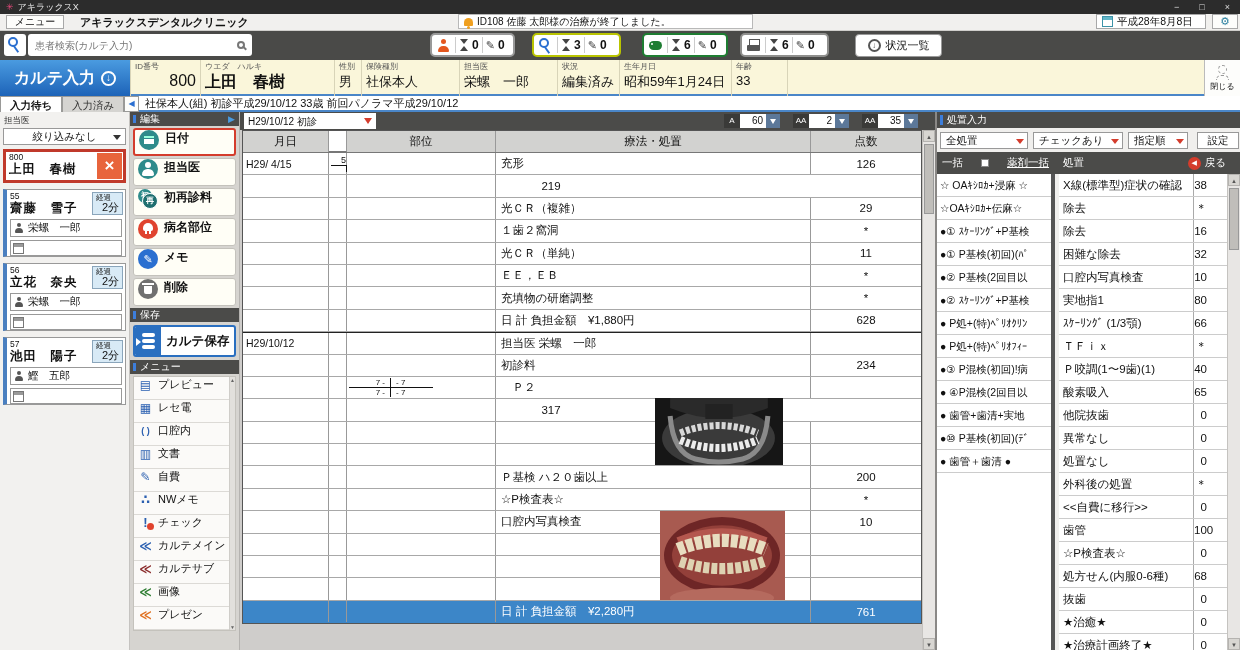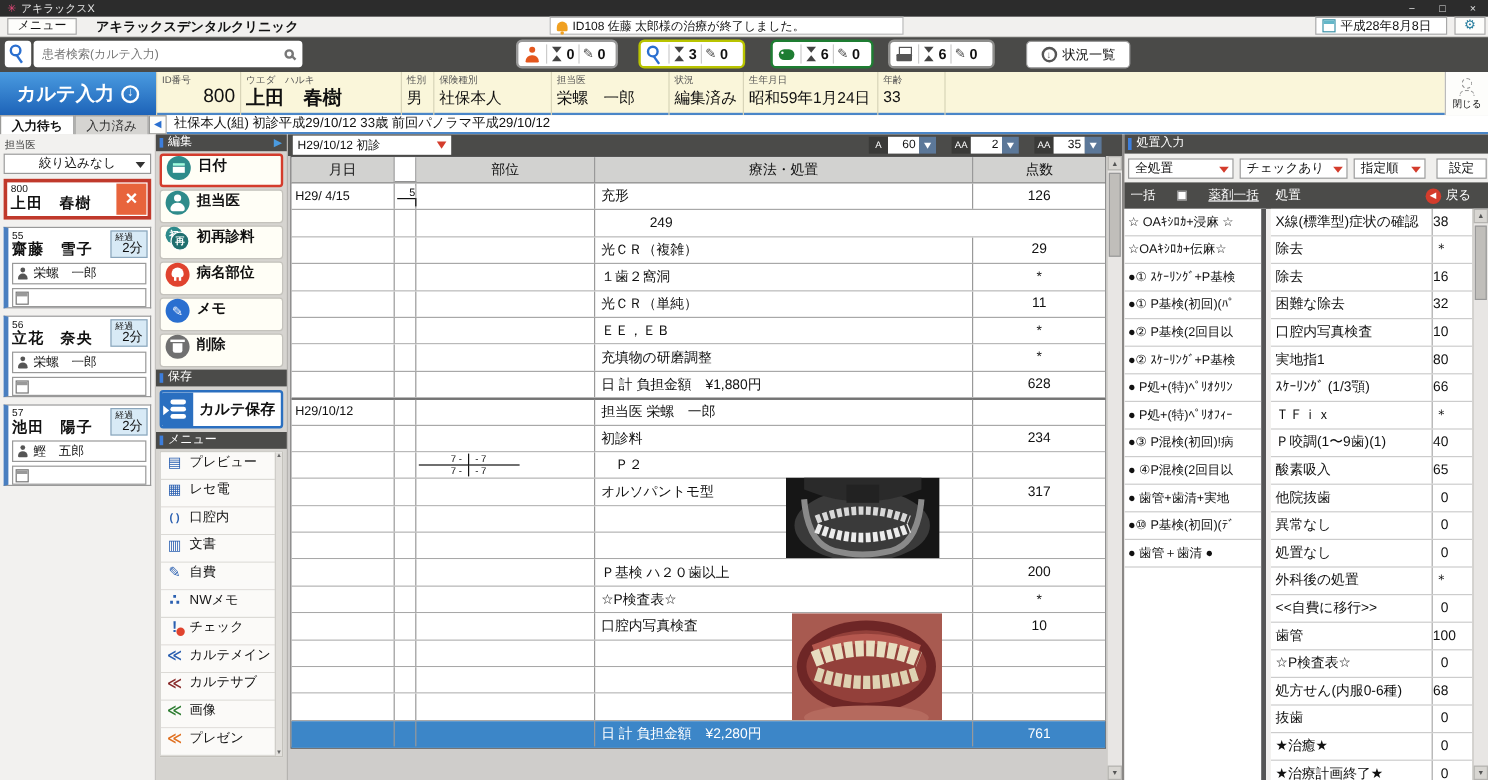--- a/index.html
+++ b/index.html
@@ -576,21 +576,21 @@
         </div>
 
         <div class="krow">
           <div class="kc kcd"></div>
           <div class="kc kcn">
             
           </div>
           <div class="kc kcp">
             
           </div>
-          <div class="kc kcs">249</div>
+          <div class="kc kcs">219</div>
         </div>
 
         <div class="krow">
           <div class="kc kcd"></div>
           <div class="kc kcn">
             
           </div>
           <div class="kc kcp">
             
           </div>
@@ -700,21 +700,20 @@
         </div>
 
         <div class="krow">
           <div class="kc kcd"></div>
           <div class="kc kcn">
             
           </div>
           <div class="kc kcp">
             
           </div>
-          <div class="kc kct">オルソパントモ型</div>
           <div class="kc kcs">317</div>
         </div>
 
         <div class="krow">
           <div class="kc kcd"></div>
           <div class="kc kcn">
             
           </div>
           <div class="kc kcp">
             

